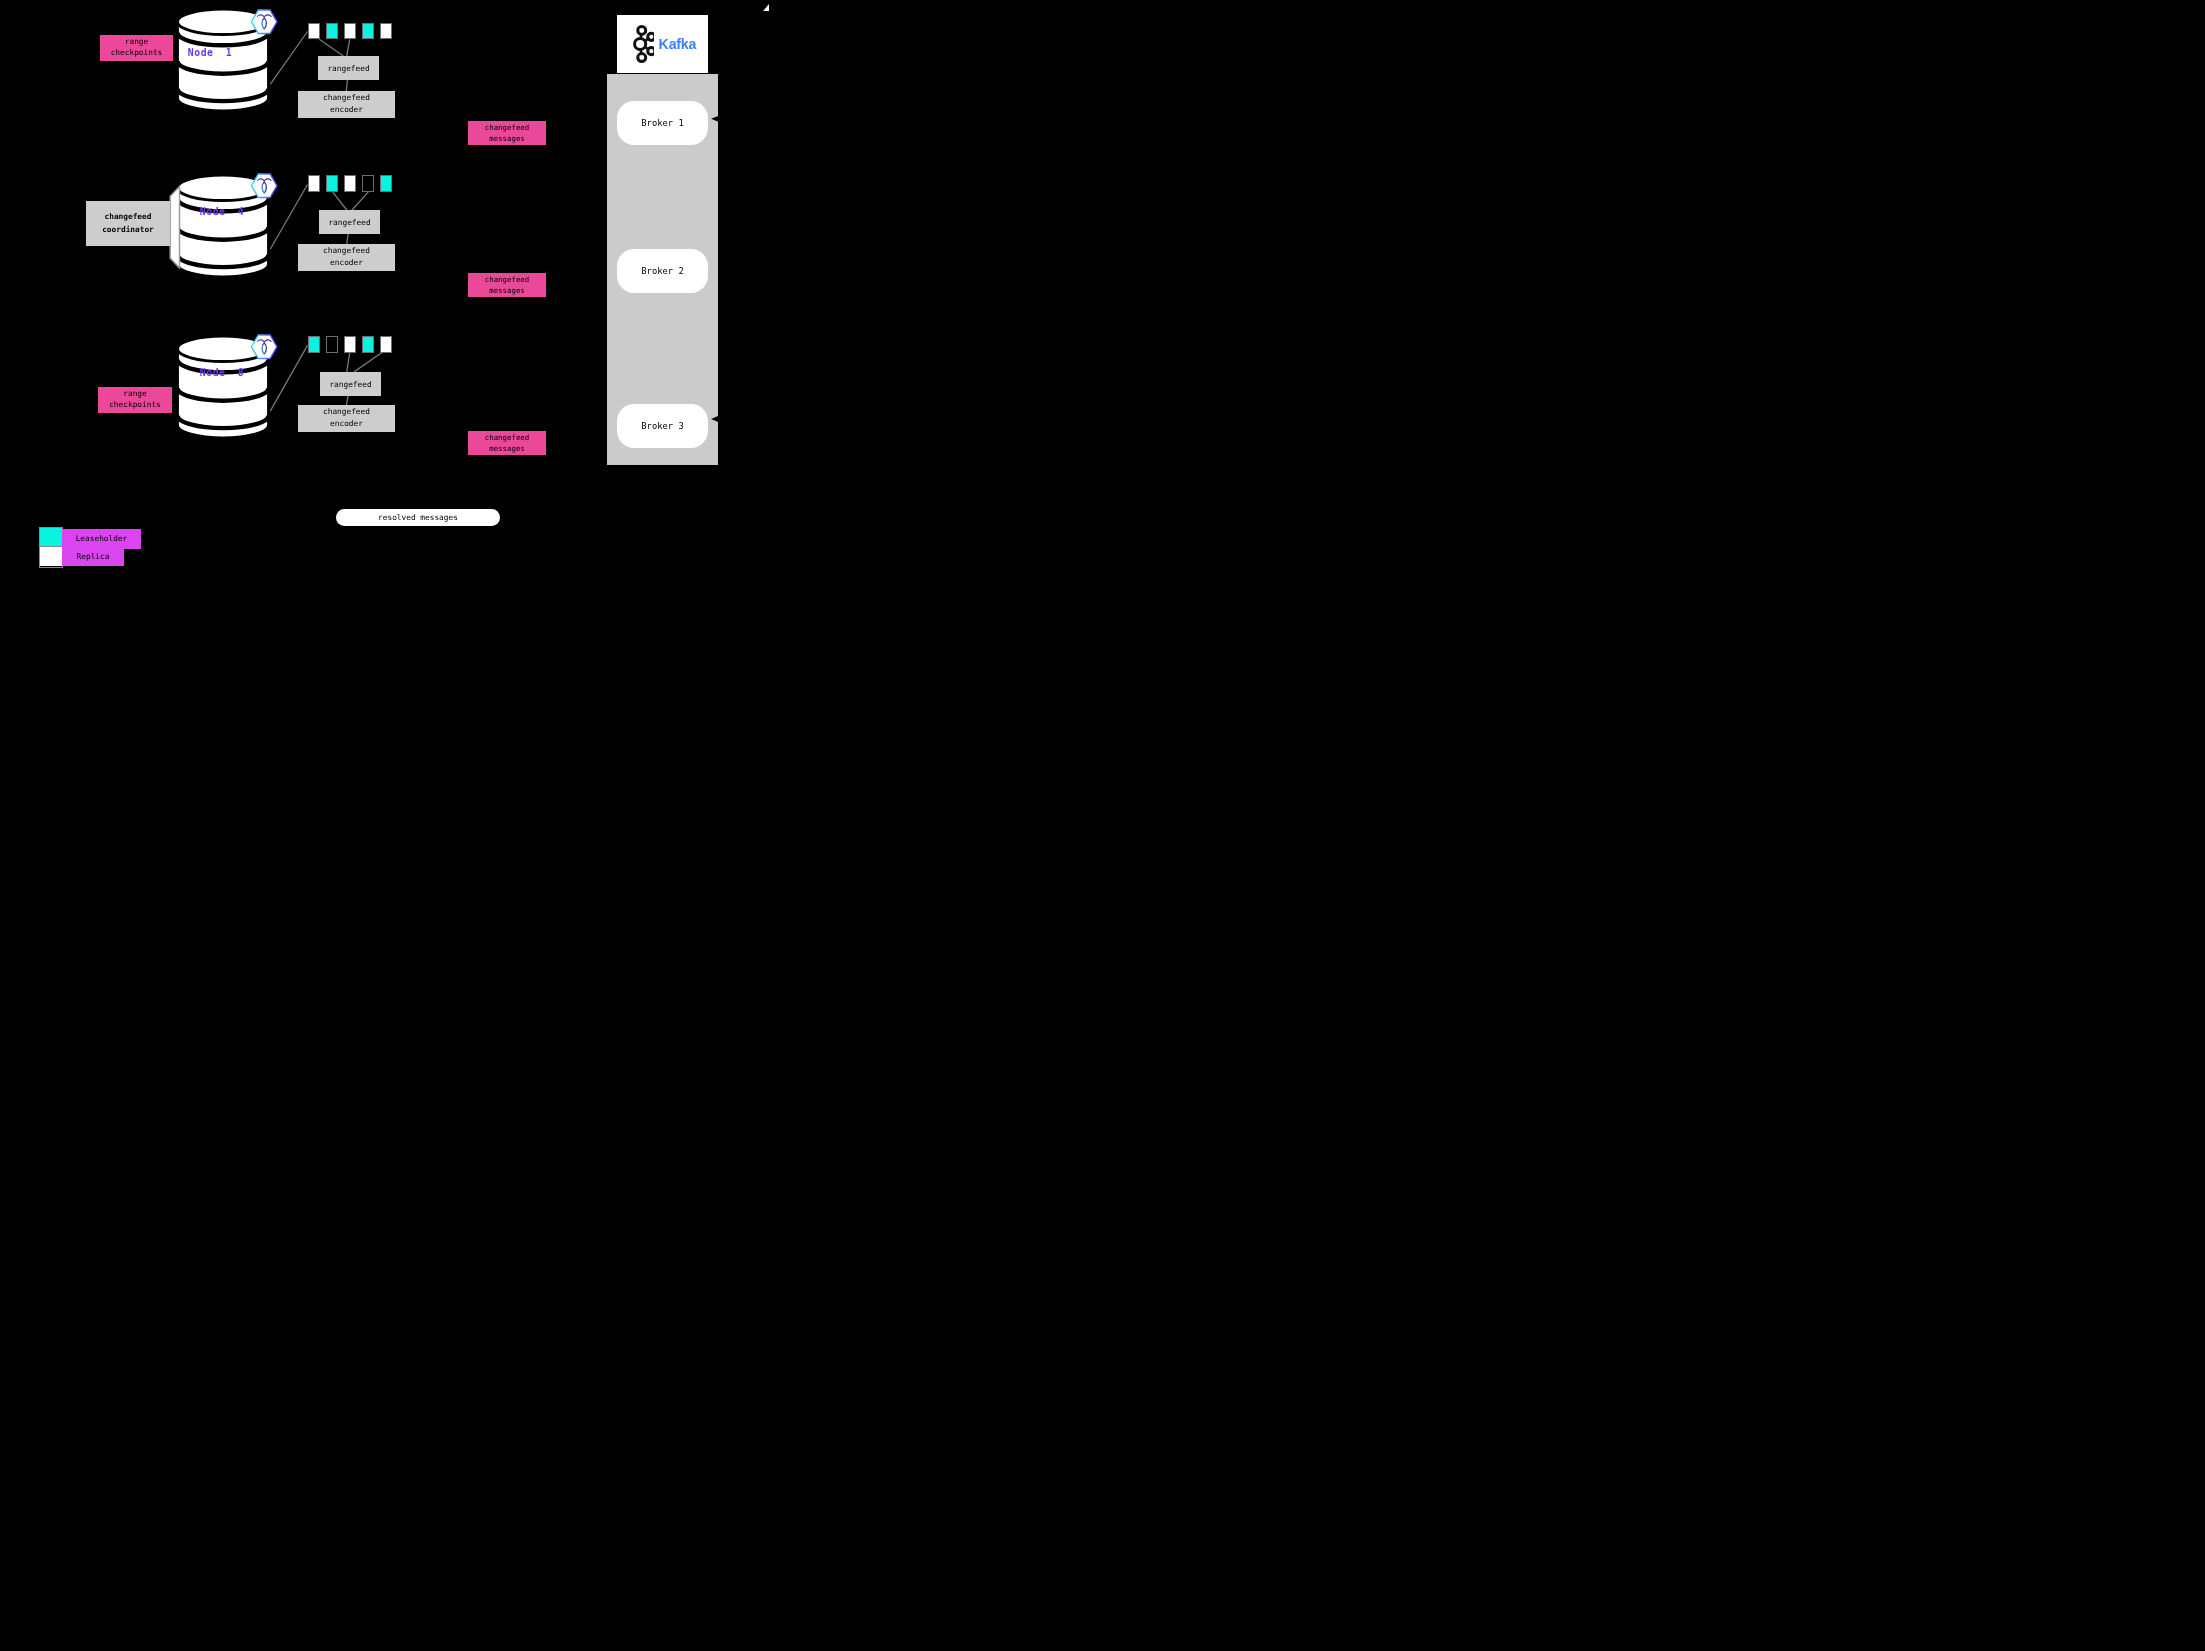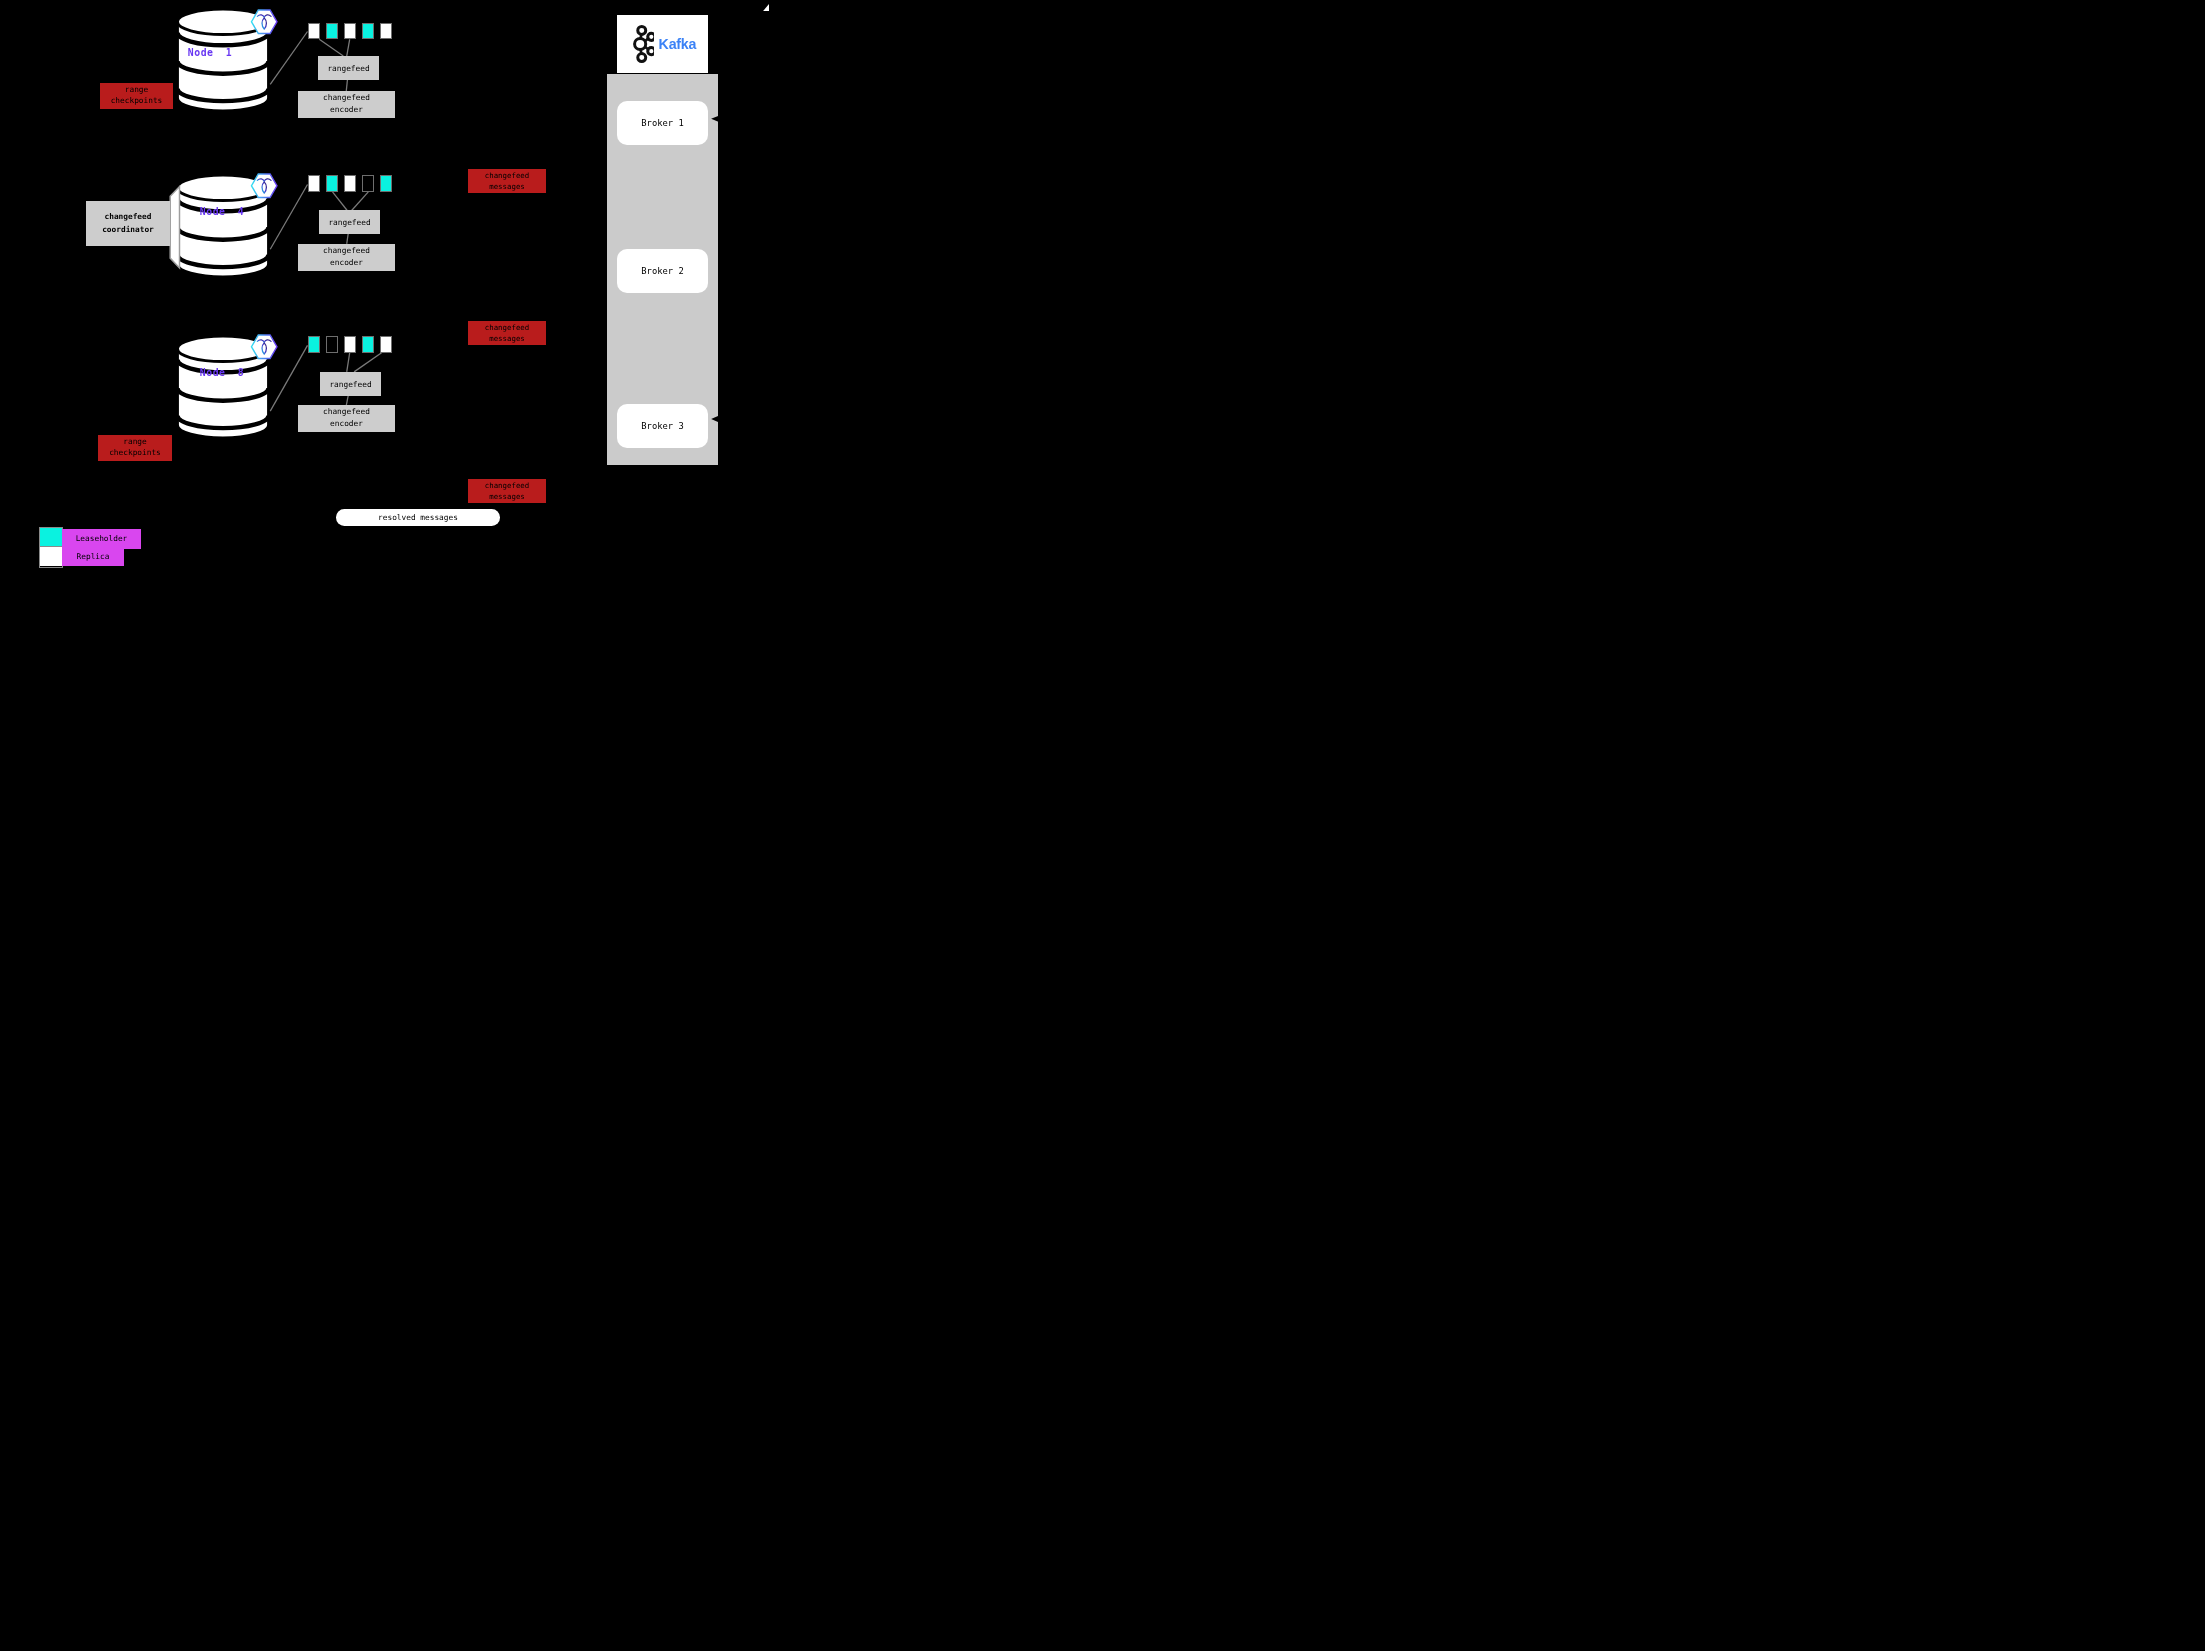--- a/index.html
+++ b/index.html
@@ -18,42 +18,42 @@
   
   .sq{
     position:absolute;width:11.8px;height:16.7px;box-sizing:border-box;
     border:1.2px solid #6E6E6E;background:#000;z-index:4;
   }
   .sq[data-kind="leaseholder"]{background:#0AF2E0;}
   .sq[data-kind="replica"]{background:#FFFFFF;}
   .sq[data-kind="empty"]{background:#000000;}
   
   .whitebox{
-    position:absolute;background:#b91c1c;color:#000;text-align:center;
-    font-size:7.8px;line-height:10.8px;overflow:hidden;z-index:4;margin-top:48px;
+    position:absolute;background:#ec4899;color:#000;text-align:center;
+    font-size:7.8px;line-height:10.8px;overflow:hidden;z-index:4;
   }
   .graybox{
     position:absolute;background:#CDCDCD;color:#000;text-align:center;z-index:4;
     display:flex;flex-direction:column;justify-content:center;
   }
   .rangefeed{width:61px;height:24px;font-size:7.8px;}
   .encoder{width:97px;height:26.5px;font-size:7.8px;line-height:11.8px;}
   .msgbox{width:78px;height:24px;padding-top:1px;box-sizing:border-box;font-size:7.4px;line-height:11.3px;}
   .coordinator{
     width:84px;height:45px;font-weight:bold;font-size:7.8px;line-height:12.7px;z-index:7;
   }
   
   .kafka-logo-box{
     position:absolute;left:617px;top:14.7px;width:91px;height:58px;background:#fff;z-index:4;
     display:flex;align-items:center;justify-content:center;gap:4.4px;
   }
   .kafka-word{font-family:"Liberation Sans","DejaVu Sans",sans-serif;font-weight:bold;font-size:14.2px;color:#3b82f6;letter-spacing:-0.2px;}
   .kafka-container{position:absolute;left:607px;top:74px;width:111px;height:391px;background:#CBCBCB;z-index:1;}
   .broker{
-    position:absolute;left:617px;width:91px;height:44px;background:#fff;border-radius:10px;z-index:3;
+    position:absolute;left:617px;width:91px;height:44px;background:#fff;border-radius:17px;z-index:3;
     display:flex;align-items:center;justify-content:center;font-size:8.8px;color:#000;
   }
   
   .pill{
     position:absolute;left:336px;top:509px;width:164px;height:16.7px;background:#fff;border-radius:8.3px;
     display:flex;align-items:center;justify-content:center;font-size:7.8px;color:#000;z-index:4;
   }
   
   .legend-swatches{
     position:absolute;left:39px;top:527px;width:23.5px;height:41px;box-sizing:border-box;

